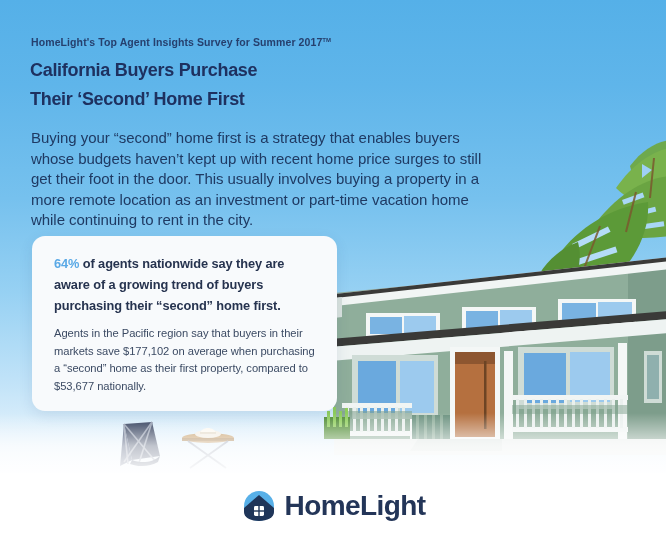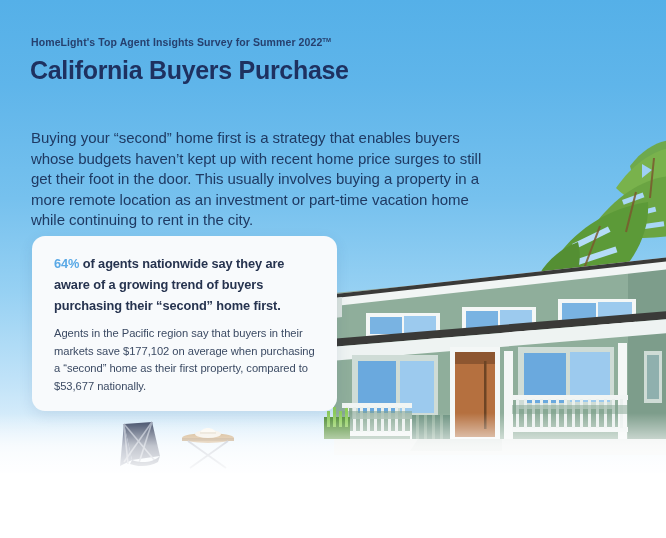--- a/index.html
+++ b/index.html
@@ -47,21 +47,21 @@
   .eyebrow sup {
     font-size: 6px;
     vertical-align: super;
     letter-spacing: 0;
   }
 
   .headline {
     position: absolute;
     left: 30px; top: 56px;
     width: 400px;
-    font-size: 25px;
+    font-size: 18px;
     line-height: 29px;
     font-weight: bold;
     color: #1e3160;
     letter-spacing: -0.3px;
   }
 
   .intro {
     position: absolute;
     left: 31px; top: 128px;
     width: 472px;
@@ -308,31 +308,44 @@
       <g>
         <ellipse cx="90" cy="22" rx="13" ry="4" fill="#f2ece1"></ellipse>
         <path d="M82 22 C83 14 97 14 98 22 Z" fill="#fbf7ef"></path>
         <path d="M82 20 L98 20 L98 22 L82 22 Z" fill="#e2d8c6"></path>
       </g>
     </svg>
 
     <div class="ground"></div>
 
     <div class="eyebrow">
-      <span>HomeLight's Top Agent Insights Survey for Summer 2022</span><sup>TM</sup>
+      <span>HomeLight's Top Agent Insights Survey for Summer 2017</span><sup>TM</sup>
     </div>
 
     <h1 class="headline">
       <span>California Buyers Purchase</span><br>
+      <span>Their ‘Second’ Home First</span>
     </h1>
 
     <p class="intro">Buying your “second” home first is a strategy that enables buyers whose budgets haven’t kept up with recent home price surges to still get their foot in the door. This usually involves buying a property in a more remote location as an investment or part-time vacation home while continuing to rent in the city.</p>
 
     <div class="card">
       <div class="card-lead">
         <span class="pct">64%</span><span> of agents nationwide say they are aware of a growing trend of buyers purchasing their “second” home first.</span>
       </div>
       <div class="card-sub">Agents in the Pacific region say that buyers in their markets save $177,102 on average when purchasing a “second” home as their first property, compared to $53,677 nationally.</div>
     </div>
   </div>
 
+  <div class="footer">
+    <div class="logo">
+      <svg width="36" height="36" viewBox="0 0 36 36">
+        <circle cx="18" cy="18" r="15" fill="#58b0e8"></circle>
+        <path d="M18 7 L33 20 L33 24 C33 29.5 26.5 33 18 33 C9.5 33 3 29.5 3 24 L3 20 Z" fill="#1f3559"></path>
+        <rect x="13" y="18" width="10" height="10" rx="1.4" fill="#ffffff"></rect>
+        <rect x="17.3" y="18" width="1.4" height="10" fill="#1f3559"></rect>
+        <rect x="13" y="22.3" width="10" height="1.4" fill="#1f3559"></rect>
+      </svg>
+      <span class="logo-wordmark">HomeLight</span>
+    </div>
+  </div>
 
 </div>
 
 </body></html>

